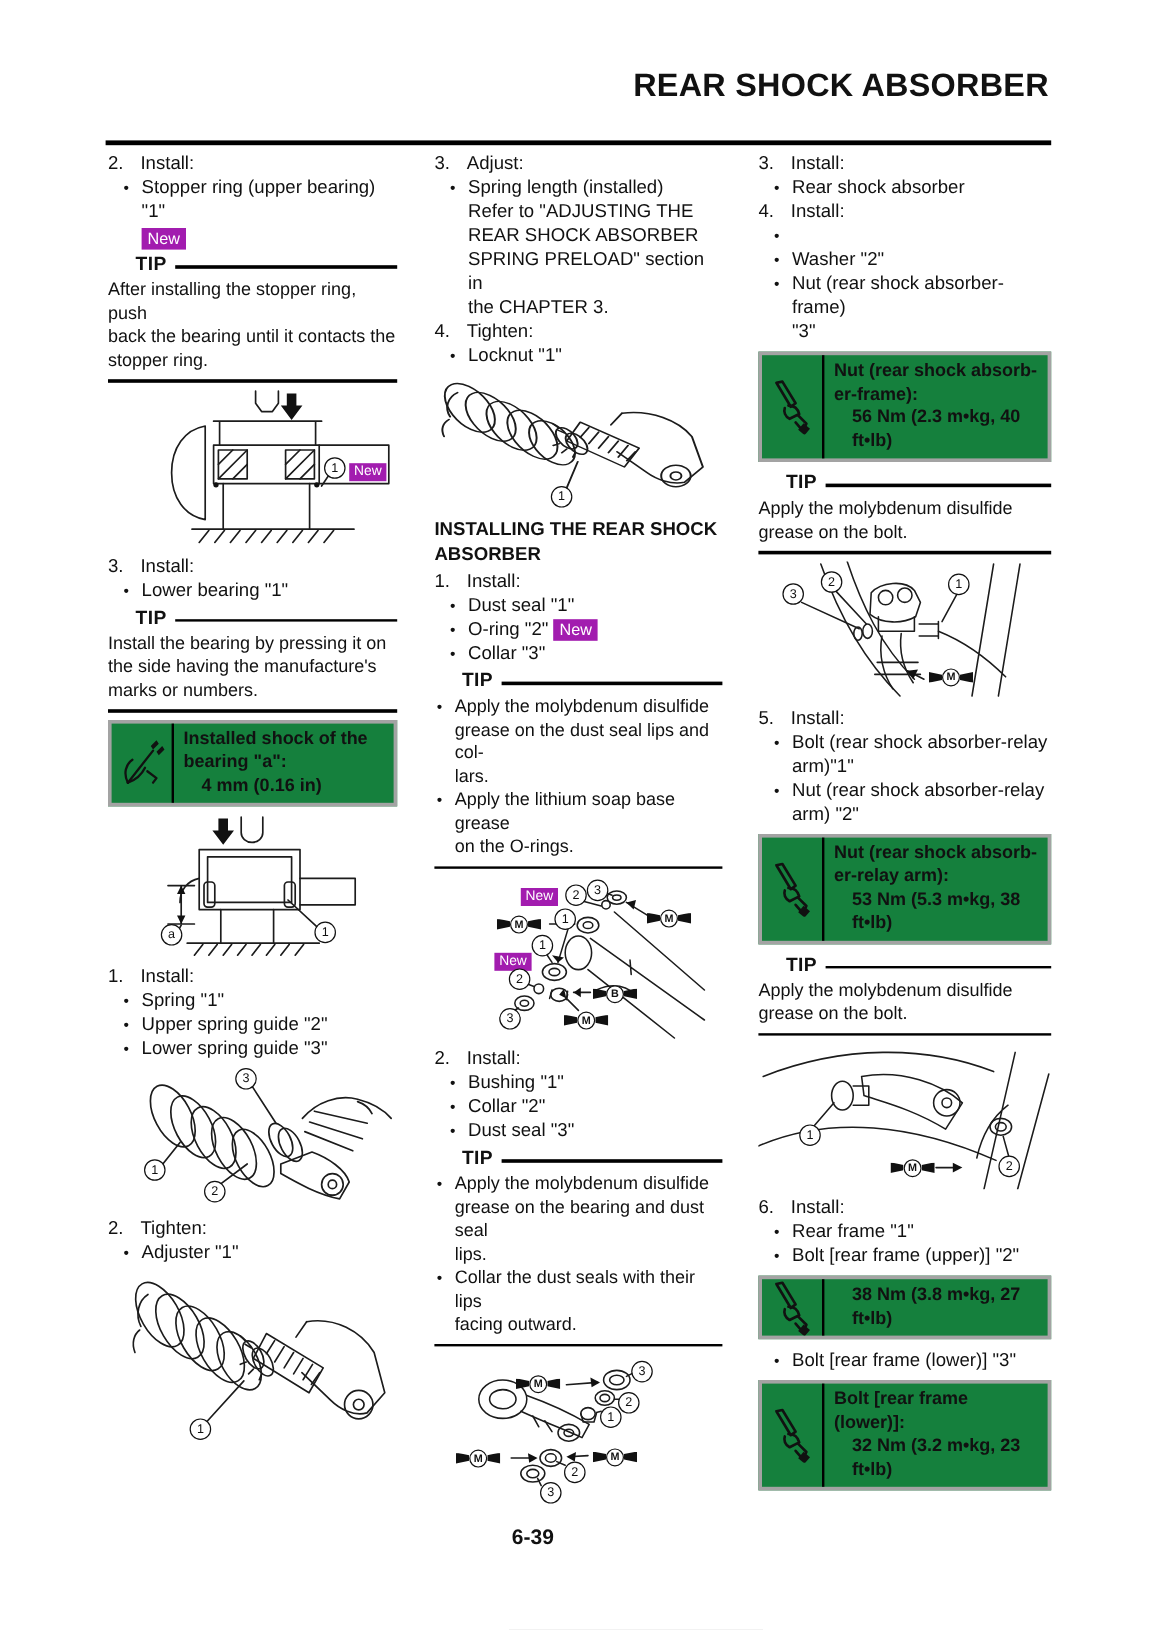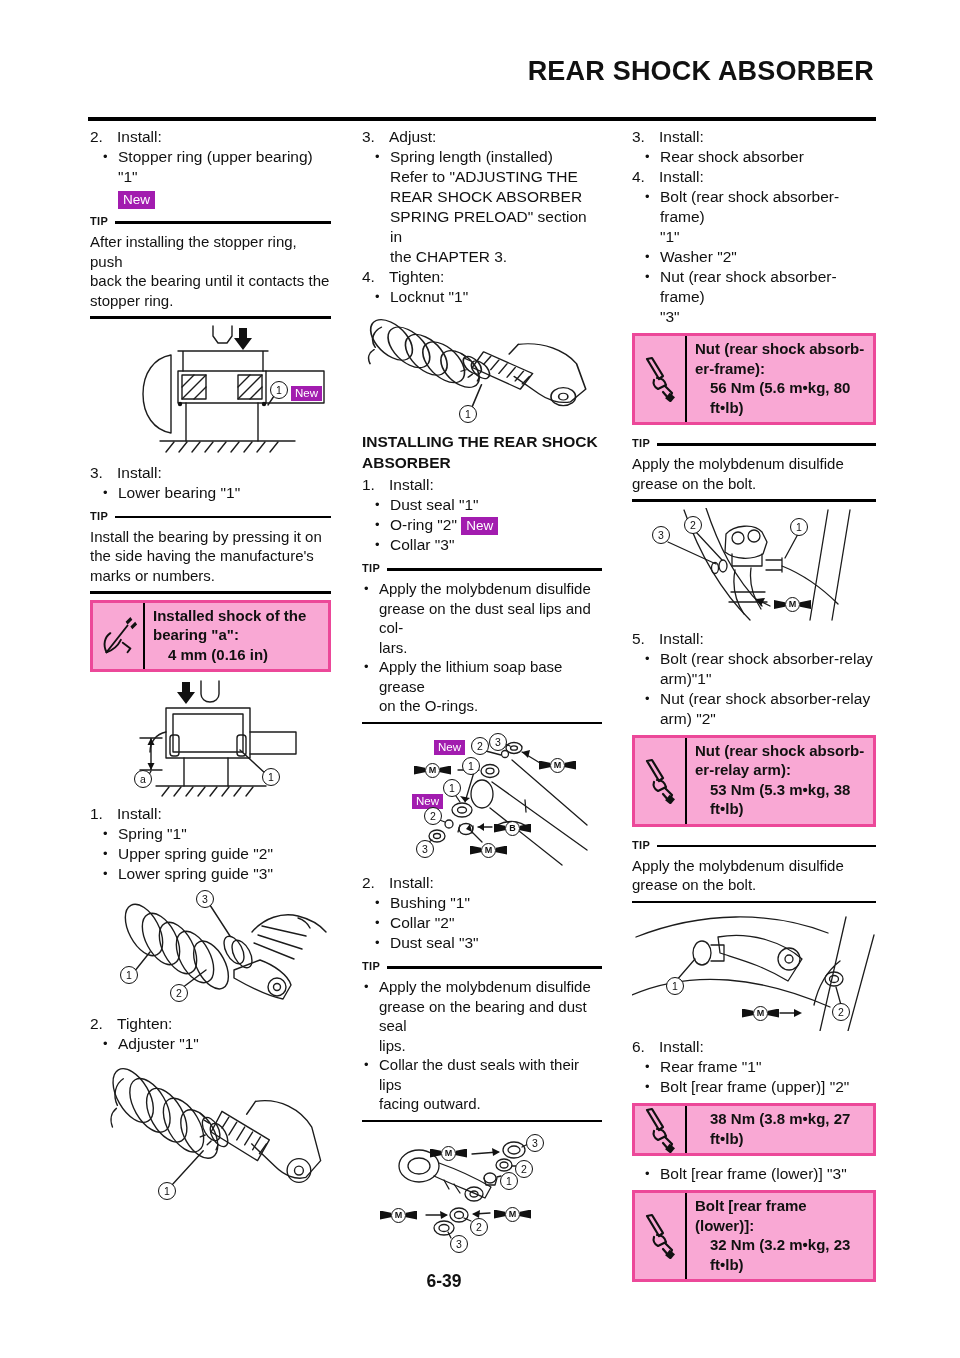--- a/index.html
+++ b/index.html
@@ -17,26 +17,26 @@
   .b{display:flex;padding-left:13px;}
   .dot{flex:none;width:15px;font-size:13px;}
   .bt{flex:1;}
   .pre{white-space:pre-line;}
   .h2{font-weight:700;line-height:21px;margin:3px 0 2px;}
   .badge-row{margin:2px 0 3px 28px;height:19px;}
   .newb{display:inline-block;background:#a21caf;color:#fff;padding:0 5px;font-size:13.5px;line-height:18px;}
   .newb.fig{position:absolute;font-size:11.5px;line-height:15px;padding:0 4px;z-index:3;}
   .tip{margin-top:3px;}
   .tiphead{display:flex;align-items:center;margin:2px 0 1px;}
-  .tiplabel{font-weight:700;font-size:11px;letter-spacing:.3px;}
+  .tiplabel{font-weight:700;font-size:16px;letter-spacing:.3px;margin-left:23px;}
   .tiprule{flex:1;height:2.5px;background:#000;margin-left:7px;margin-top:3px;}
   .tipbody{font-size:15px;line-height:19.5px;}
   .tipbody .b{padding-left:2px;}
   .tipend{height:2.5px;background:#000;margin:6px 0 6px;}
-  .tq{display:flex;border:3px solid #ec4899;margin:6px 0 8px;background:#f9a8d4;}
+  .tq{display:flex;border:3px solid #a3a3a3;margin:6px 0 8px;background:#15803d;}
   .tqic{flex:none;width:50px;border-right:2.5px solid #000;display:flex;align-items:center;justify-content:center;}
   .tqtx{padding:3px 6px 5px 8px;font-weight:700;font-size:15px;line-height:19.5px;}
   .tqv{padding-left:15px;}
   .fig{position:relative;margin:6px 0;}
   .fig svg{display:block;}
   .co{position:absolute;width:16px;height:16px;border:1.5px solid #111;border-radius:50%;background:#fff;
       font-size:10.5px;line-height:16px;text-align:center;z-index:3;}
   .micon{position:absolute;display:flex;align-items:center;height:14px;z-index:3;}
   .mseg{width:11px;height:9px;background:#111;clip-path:polygon(0 25%,100% 0,100% 100%,0 75%);}
   .mseg.l{clip-path:polygon(0 0,100% 25%,100% 75%,0 100%);}
@@ -472,22 +472,20 @@
     <div class="b">
         <span class="dot">•</span>
         <span class="bt">Rear shock absorber</span>
       </div>
     <div class="step">
       <span class="sn">4.</span>
       <span>Install:</span>
     </div>
     <div class="b">
         <span class="dot">•</span>
-        <span class="bt pre">Bolt (rear shock absorber-frame)
-"1"</span>
       </div>
     <div class="b">
         <span class="dot">•</span>
         <span class="bt">Washer "2"</span>
       </div>
     <div class="b">
         <span class="dot">•</span>
         <span class="bt pre">Nut (rear shock absorber-frame)
 "3"</span>
       </div>
@@ -499,21 +497,21 @@
             <path d="M7 3 l5 -1 11 18 -4 3 z"></path>
             <path d="M17 22 c5 0 8 3 9 7 l-8 4 c-4 -2 -5 -6 -4 -9"></path>
             <path d="M25 30 l7 7 -3 6 -6 -7"></path>
           </g>
           <rect x="27" y="38" width="7" height="7" transform="rotate(40 30 41)" fill="#111"></rect>
         </svg>
       </div>
       <div class="tqtx">
         <div class="pre">Nut (rear shock absorb-
 er-frame):</div>
-        <div class="tqv pre">56 Nm (5.6 m•kg, 80
+        <div class="tqv pre">56 Nm (2.3 m•kg, 40
 ft•lb)</div>
       </div>
     </div>
 
     <div class="tip">
       <div class="tiphead">
           <span class="tiplabel">TIP</span>
           <span class="tiprule"></span>
         </div>
       <div class="tipbody pre">Apply the molybdenum disulfide

